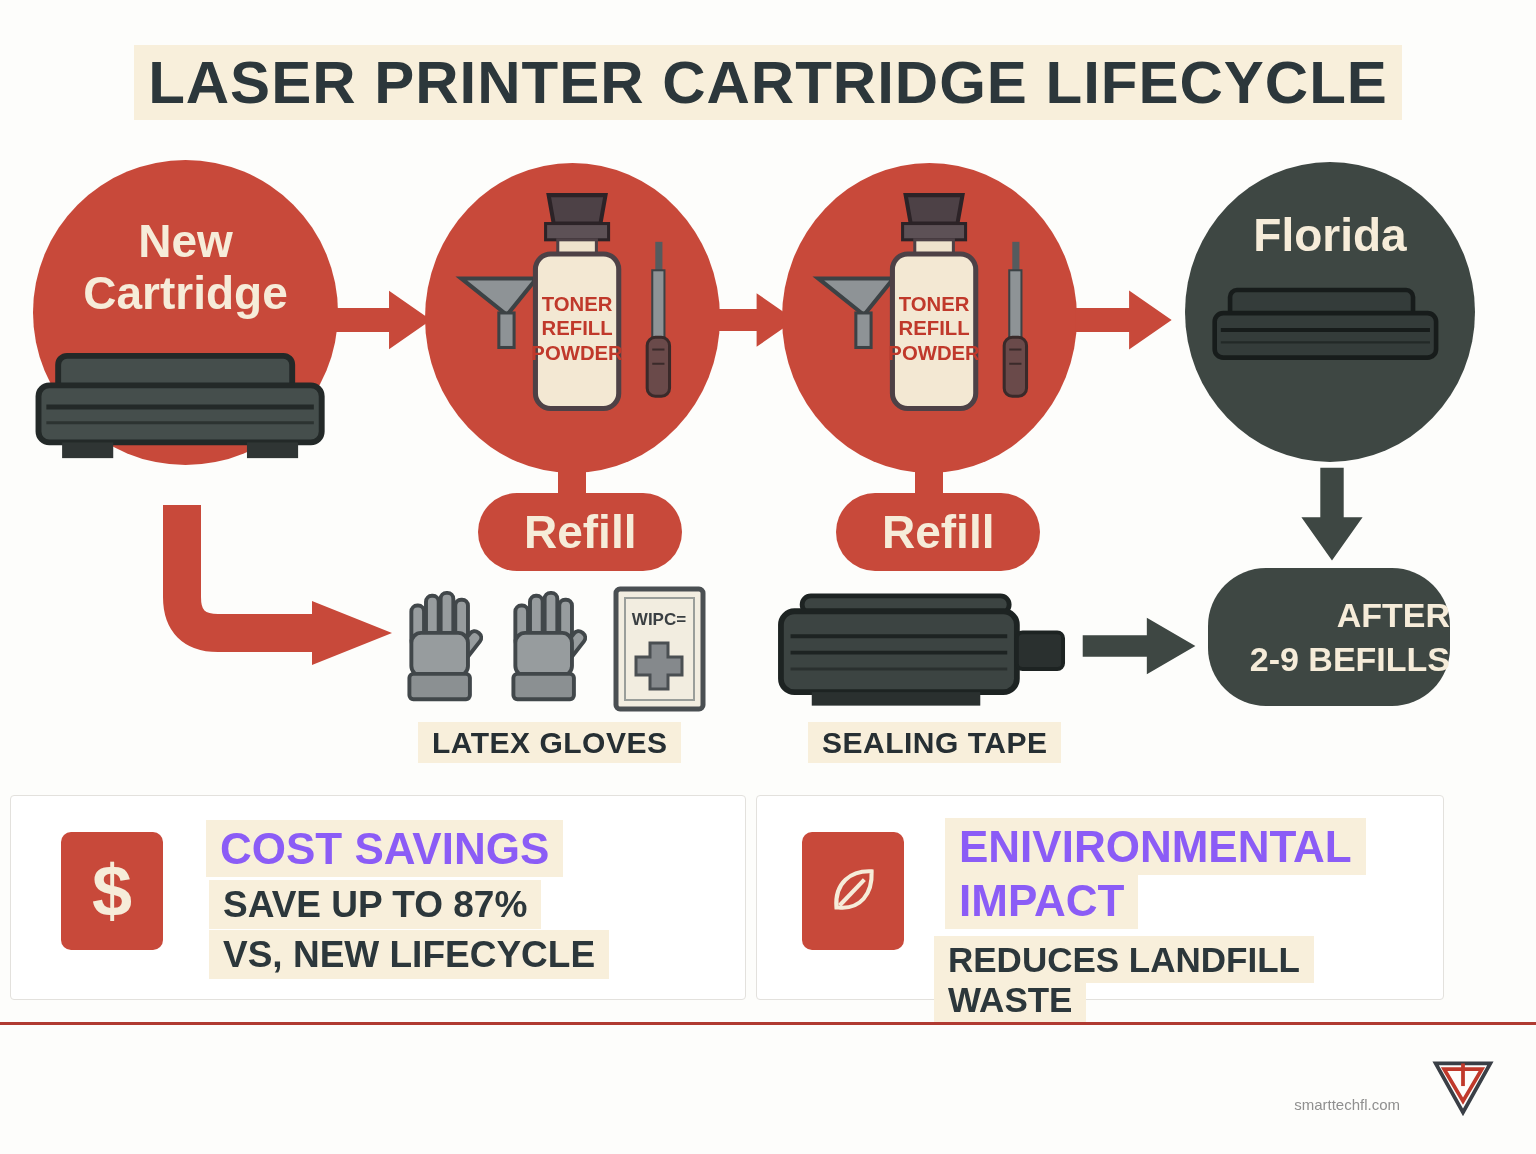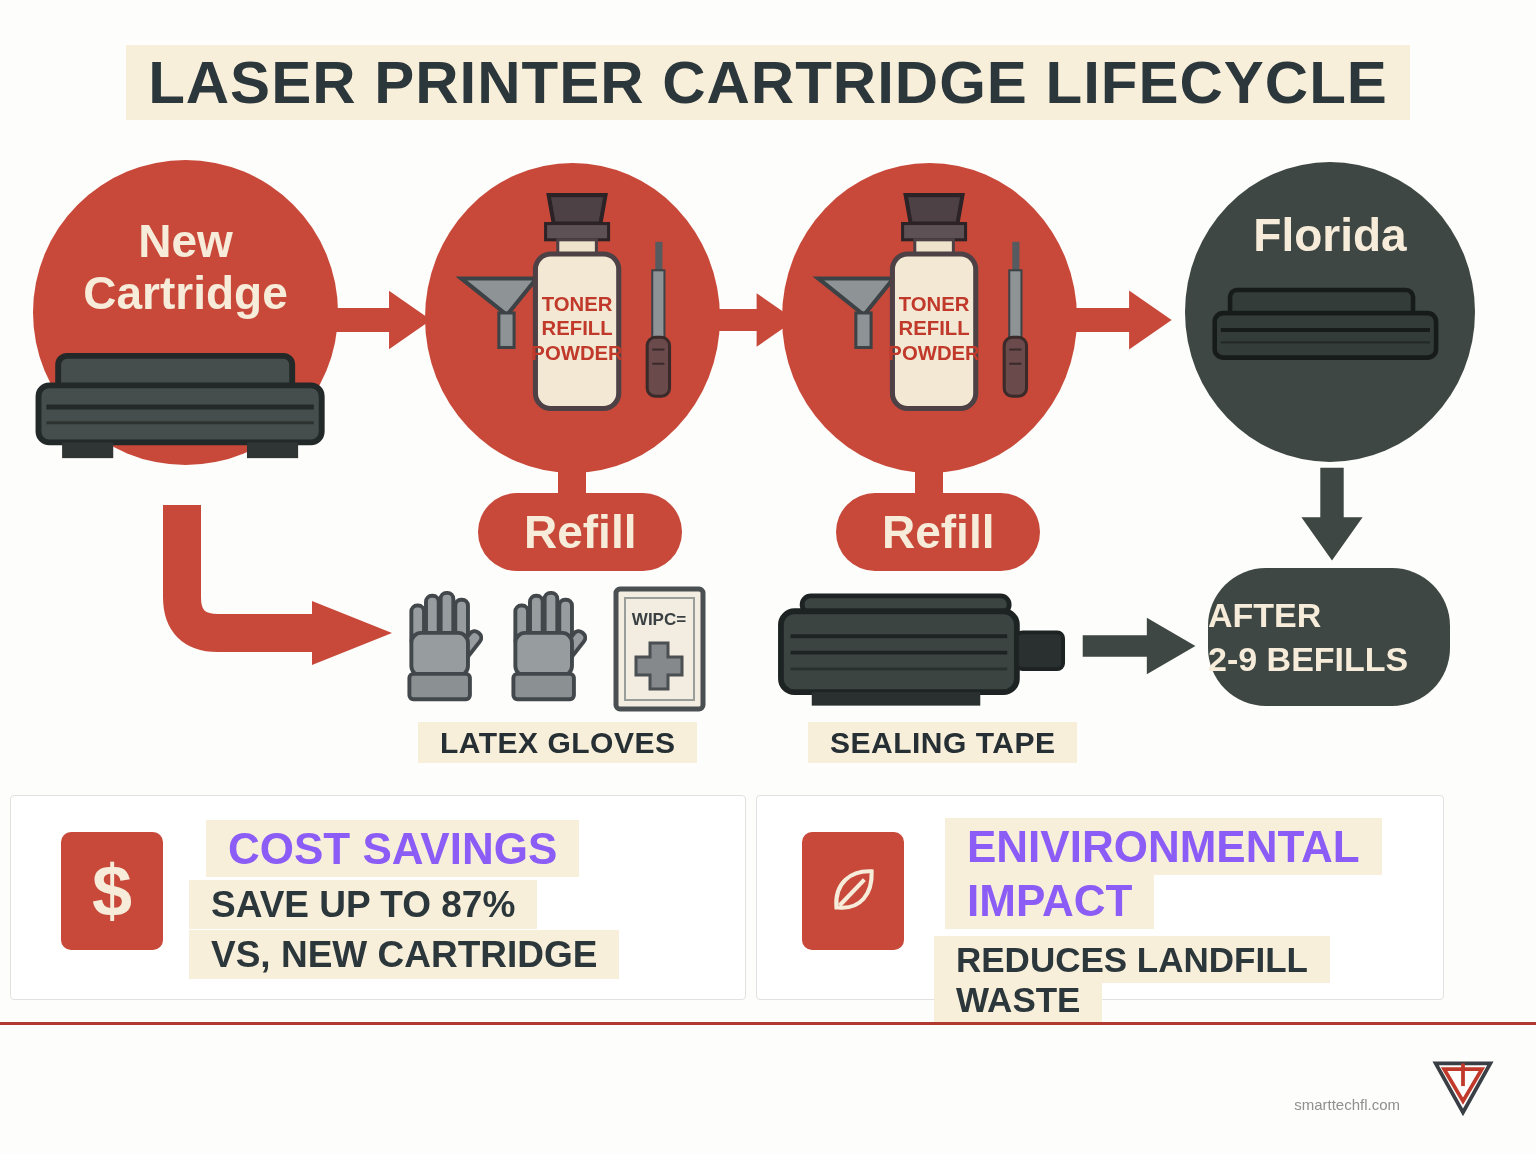--- a/index.html
+++ b/index.html
@@ -3,21 +3,21 @@
 <meta charset="utf-8">
 <style>
   * { margin:0; padding:0; box-sizing:border-box; }
   html,body { background:#ffffff; }
   body { font-family:"Liberation Sans", sans-serif; }
   .canvas {
     position:relative; width:1536px; height:1154px;
     background:#fdfdfb; overflow:hidden;
   }
   .hl {
-    background:#f8efdb; padding:4px 22px;
+    background:#f8efdb; padding:4px 14px;
     -webkit-box-decoration-break:clone; box-decoration-break:clone;
   }
   .title {
     position:absolute; top:48px; left:0; width:1536px;
     text-align:center; font-size:60px; font-weight:bold;
     color:#2c373b; letter-spacing:1px;
   }
   .circle { position:absolute; border-radius:50%; }
   .circle.red  { background:#c8493a; }
   .circle.dark { background:#3e4743; }
@@ -35,21 +35,21 @@
   #stem1 { left:558px; } #stem2 { left:915px; }
   .badge {
     position:absolute; top:493px; background:#c8493a; color:#f6ecd9;
     border-radius:46px; font-size:46px; font-weight:bold;
     padding:12px 46px; text-align:center;
   }
   #badge1 { left:478px; } #badge2 { left:836px; }
   .after-box {
     position:absolute; left:1208px; top:568px; width:242px; height:138px;
     background:#3e4743; border-radius:58px; color:#f6ecd9;
-    display:flex; flex-direction:column; align-items:flex-start; justify-content:center;
+    display:flex; flex-direction:column; align-items:flex-end; justify-content:center;
     font-size:34px; font-weight:bold; line-height:1.3; text-align:center;
   }
   .arrow { position:absolute; }
   .supply-label {
     position:absolute; font-size:30px; font-weight:bold; color:#262f33;
     letter-spacing:0.5px;
   }
   #gloves-label { left:418px; top:726px; }
   #tape-label   { left:808px; top:726px; }
   .card {
@@ -63,21 +63,21 @@
     background:#c8493a; border-radius:10px;
     display:flex; align-items:center; justify-content:center;
   }
   .dollar-glyph { color:#f6ecd9; font-size:72px; font-weight:bold; }
   .card-title {
     position:absolute; left:195px; top:26px;
     font-size:44px; font-weight:bold; color:#8b5cf6; line-height:1.22;
   }
   #card-env .card-title { left:188px; top:24px; width:440px; }
   .card-sub {
-    position:absolute; left:178px;
+    position:absolute; left:198px;
     font-size:37px; font-weight:bold; color:#2c373b;
   }
   #cost-sub1 { top:88px; }
   #cost-sub2 { top:138px; }
   #env-sub1  { left:177px; top:144px; font-size:35px; }
   .footer-line {
     position:absolute; top:1022px; left:0; width:1536px; height:3px;
     background:#b03a31;
   }
   .footer-company {
@@ -240,21 +240,21 @@
   <svg class="arrow" style="left:1082px; top:612px;" width="118" height="68" viewBox="0 0 120 70">
     <polygon points="0,24 66,24 66,6 116,35 66,64 66,46 0,46" fill="#3e4743"></polygon>
   </svg>
 
   <div class="card" id="card-cost">
     <div class="icon-box">
       <span class="dollar-glyph">$</span>
     </div>
     <div class="card-title"><span class="hl">COST SAVINGS</span></div>
     <div class="card-sub" id="cost-sub1"><span class="hl">SAVE UP TO 87%</span></div>
-    <div class="card-sub" id="cost-sub2"><span class="hl">VS, NEW CARTRIDGE</span></div>
+    <div class="card-sub" id="cost-sub2"><span class="hl">VS, NEW LIFECYCLE</span></div>
   </div>
 
   <div class="card" id="card-env">
     <div class="icon-box" style="left:45px;">
       <svg width="62" height="62" viewBox="0 0 60 60">
         <path d="M14,46 C12,22 28,10 48,11 C49,33 37,48 16,46 Z" fill="none" stroke="#f6ecd9" stroke-width="4"></path>
         <line x1="17" y1="44" x2="41" y2="19" stroke="#f6ecd9" stroke-width="4"></line>
       </svg>
     </div>
     <div class="card-title"><span class="hl">ENIVIRONMENTAL IMPACT</span></div>

